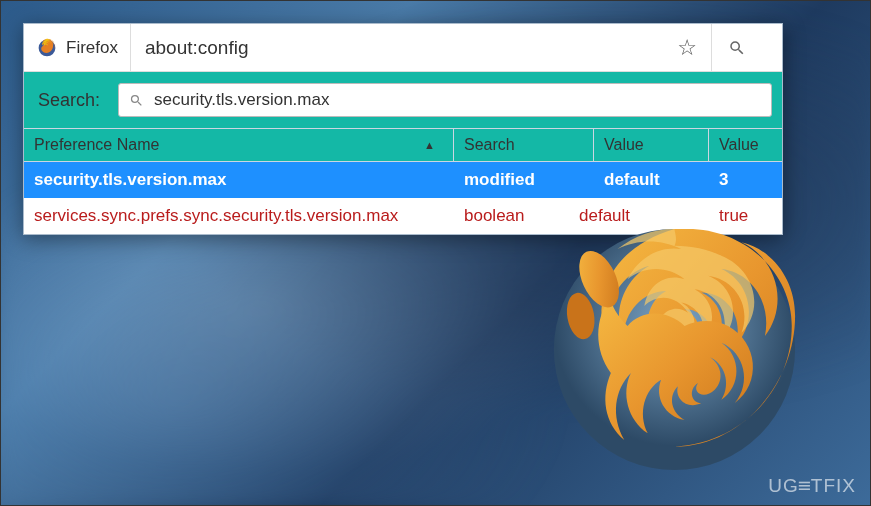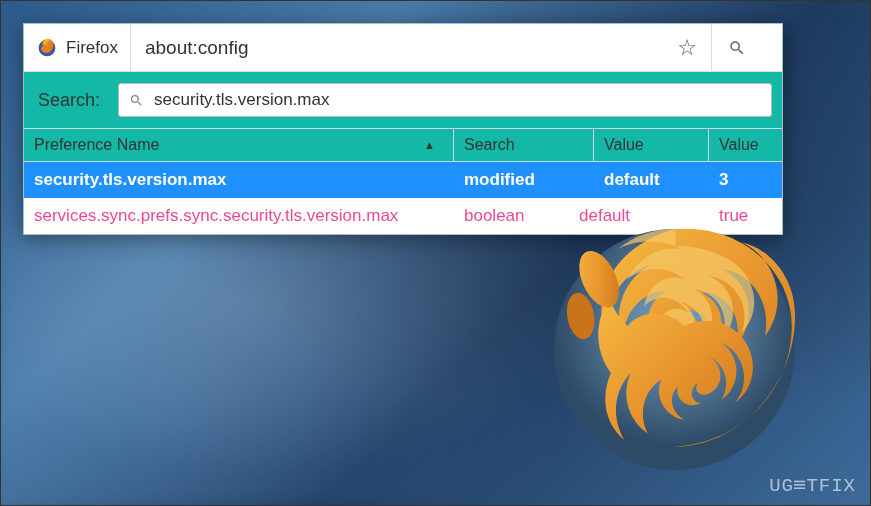--- a/index.html
+++ b/index.html
@@ -154,33 +154,33 @@
     .td {
       padding: 0 10px;
       font-size: 17px;
       overflow: hidden;
       white-space: nowrap;
     }
     .td-name { width: 430px; }
     .td-status { width: 140px; }
     .td-type { width: 115px; }
     .td-value { flex: 1; }
-    .tr:not(.selected) .td { color: #ec4899; }
+    .tr:not(.selected) .td { color: #b91c1c; }
     .big-logo {
       position: absolute;
       right: 28px;
       bottom: -12px;
       width: 335px;
       height: 335px;
     }
     .watermark {
       position: absolute;
       right: 14px;
       bottom: 8px;
-      font-family: Liberation Mono, monospace;
+      font-family: Liberation Sans, sans-serif;
       font-size: 19px;
       color: rgba(255,255,255,0.6);
       letter-spacing: 1px;
     }
     .watermark .eq {
       display: inline-block;
       transform: scaleX(1.2);
     }
   </style>
 </head>

